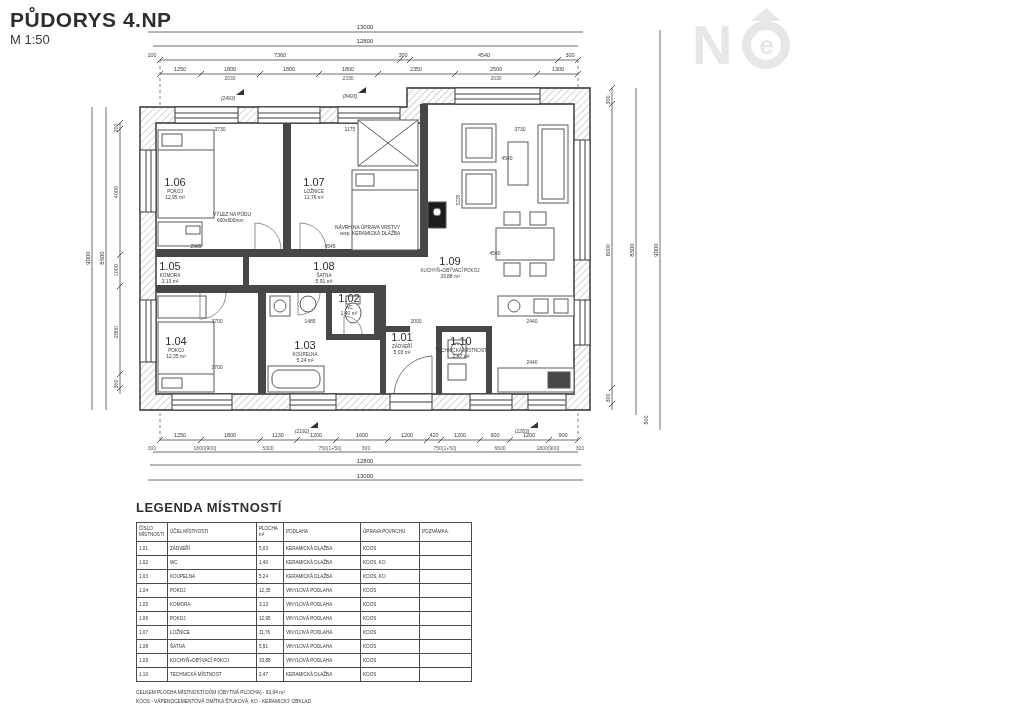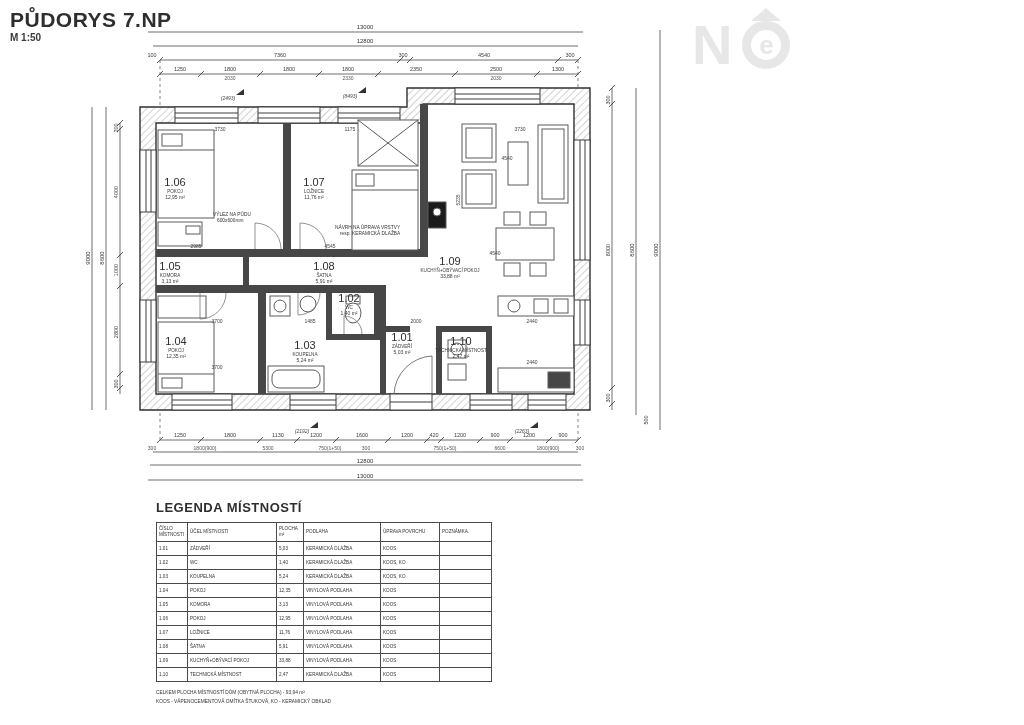--- a/index.html
+++ b/index.html
@@ -1,20 +1,20 @@
 <!DOCTYPE html>
 <html><head>
 <meta charset="utf-8">
 <style>
   html,body{margin:0;padding:0;background:#fff;width:1024px;height:725px;overflow:hidden;
     font-family:"Liberation Sans", sans-serif;}
   .stage{position:relative;width:1024px;height:725px;background:#fff;}
   .hdr{position:absolute;left:10px;top:8px;color:#2e2e2e;}
   .hdr h1{margin:0;font-size:21px;font-weight:700;letter-spacing:.5px;}
-  .hdr .scale{font-size:10px;margin-top:0;color:#3a3a3a;font-weight:bold;}
+  .hdr .scale{font-size:13px;margin-top:0;color:#3a3a3a;}
   
   .wm{position:absolute;left:692px;top:12px;display:flex;align-items:center;
       color:#e7e7e7;font-weight:700;font-size:56px;letter-spacing:4px;user-select:none;}
   .wm .circ{position:relative;width:30px;height:30px;border:9px solid #e7e7e7;border-radius:50%;
       margin:0 6px;display:flex;align-items:center;justify-content:center;}
   .wm .circ .e{font-size:26px;letter-spacing:0;line-height:1;}
   .wm .caret{position:absolute;top:-22px;left:50%;transform:translateX(-50%);
       width:0;height:0;border-left:15px solid transparent;border-right:15px solid transparent;
       border-bottom:13px solid #e7e7e7;}
   svg{position:absolute;left:0;top:0;}
@@ -22,38 +22,38 @@
   .dim{font-size:5.5px;fill:#3c3c3c;}
   .dimsub{font-size:5px;fill:#555;}
   .tot{font-size:6px;fill:#333;}
   .idim{font-size:5px;fill:#444;}
   .note{font-size:4.8px;fill:#333;}
   .mark{font-size:5px;font-style:italic;fill:#444;}
   .rid{font-size:11px;fill:#2d2d2d;}
   .rname{font-size:4.6px;fill:#3a3a3a;}
   .rarea{font-size:5px;fill:#3a3a3a;}
   
-  .legend{position:absolute;left:156px;top:500px;width:330px;color:#2e2e2e;}
+  .legend{position:absolute;left:136px;top:500px;width:330px;color:#2e2e2e;}
   .legend h3{margin:0 0 7px 0;font-size:13px;font-weight:700;letter-spacing:.5px;}
   .legend table{border-collapse:collapse;width:305px;table-layout:fixed;}
   .legend th,.legend td{border:1px solid #4a4a4a;font-size:4.6px;font-weight:400;
       padding:2px 2px;text-align:left;vertical-align:middle;color:#333;line-height:1.25;}
   .legend th{height:14px;}
   .legend td{height:9px;white-space:nowrap;overflow:hidden;}
   .c0{width:26px;text-align:center;} .c1{width:84px;} .c2{width:22px;text-align:center;}
   .c3{width:72px;} .c4{width:54px;} .c5{width:47px;}
   .fnotes{margin-top:6px;font-size:4.8px;color:#333;line-height:1.9;}
 </style>
 </head>
 <body>
 
 <div class="stage">
 
   <div class="hdr">
-    <h1>PŮDORYS 7.NP</h1>
+    <h1>PŮDORYS 4.NP</h1>
     <div class="scale">M 1:50</div>
   </div>
 
   <div class="wm">
     <span>N</span>
     <span class="circ">
       <span class="caret"></span>
       <span class="e">e</span>
     </span>
   </div>

